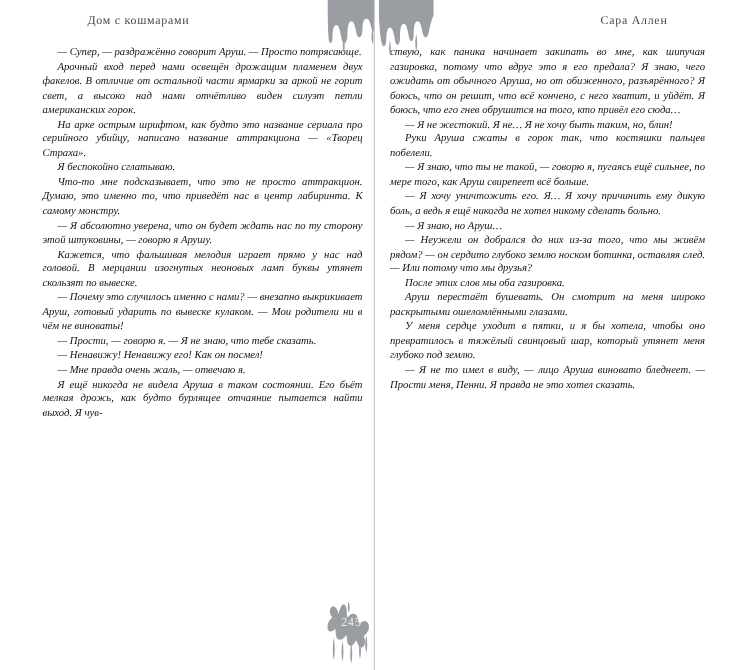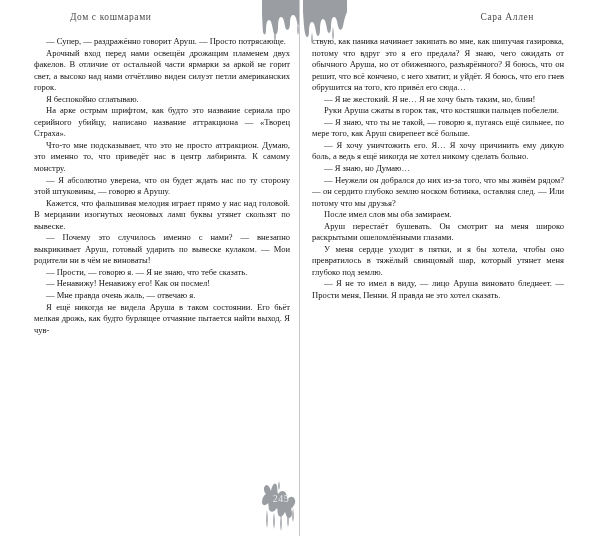--- a/index.html
+++ b/index.html
@@ -74,20 +74,21 @@
     line-height: 11.55px;
     text-align: justify;
     text-justify: inter-word;
     -webkit-hyphens: none;
     hyphens: none;
     color: #121212;
   }
   .column p {
     margin: 0;
     text-indent: 12px;
+    font-style: italic;
   }
   .column p.noindent { text-indent: 0; }
 
   .page-verso .column { margin-top: 6px; }
   .page-recto .column { margin-top: 6px; }
 
   
   .folio {
     position: absolute;
     bottom: 4px;
@@ -124,22 +125,22 @@
         <path fill="#9a9ea3" d="M13 28 C14 34 14 40 13 42 C12 40 12 34 13 28 Z"></path>
         <path fill="#9a9ea3" d="M36 22 C37 28 37 33 36 35 C35 33 35 27 36 22 Z"></path>
       </svg>
     </div>
 
     <div class="running-head">Дом с кошмарами</div>
 
     <div class="column">
       <p>— Супер, — раздражённо говорит Аруш. — Просто потрясающе.</p>
       <p>Арочный вход перед нами освещён дрожащим пламенем двух факелов. В отличие от остальной части ярмарки за аркой не горит свет, а высоко над нами отчётливо виден силуэт петли американских горок.</p>
+      <p>На арке острым шрифтом, как будто это название сериала про серийного убийцу, написано название аттракциона — «Творец Страха».</p>
       <p>Я беспокойно сглатываю.</p>
-      <p>На арке острым шрифтом, как будто это название сериала про серийного убийцу, написано название аттракциона — «Творец Страха».</p>
       <p>Что-то мне подсказывает, что это не просто аттракцион. Думаю, это именно то, что приведёт нас в центр лабиринта. К самому монстру.</p>
       <p>— Я абсолютно уверена, что он будет ждать нас по ту сторону этой штуковины, — говорю я Арушу.</p>
       <p>Кажется, что фальшивая мелодия играет прямо у нас над головой. В мерцании изогнутых неоновых ламп буквы утянет скользят по вывеске.</p>
       <p>— Почему это случилось именно с нами? — внезапно выкрикивает Аруш, готовый ударить по вывеске кулаком. — Мои родители ни в чём не виноваты!</p>
       <p>— Прости, — говорю я. — Я не знаю, что тебе сказать.</p>
       <p>— Ненавижу! Ненавижу его! Как он посмел!</p>
       <p>— Мне правда очень жаль, — отвечаю я.</p>
       <p>Я ещё никогда не видела Аруша в таком состоянии. Его бьёт мелкая дрожь, как будто бурлящее отчаяние пытается найти выход. Я чув-</p>
     </div>
 
@@ -160,23 +161,23 @@
   <div class="page page-recto">
 
     <div class="running-head">Сара Аллен</div>
 
     <div class="column">
       <p class="noindent">ствую, как паника начинает закипать во мне, как шипучая газировка, потому что вдруг это я его предала? Я знаю, чего ожидать от обычного Аруша, но от обиженного, разъярённого? Я боюсь, что он решит, что всё кончено, с него хватит, и уйдёт. Я боюсь, что его гнев обрушится на того, кто привёл его сюда…</p>
       <p>— Я не жестокий. Я не… Я не хочу быть таким, но, блин!</p>
       <p>Руки Аруша сжаты в горок так, что костяшки пальцев побелели.</p>
       <p>— Я знаю, что ты не такой, — говорю я, пугаясь ещё сильнее, по мере того, как Аруш свирепеет всё больше.</p>
       <p>— Я хочу уничтожить его. Я… Я хочу причинить ему дикую боль, а ведь я ещё никогда не хотел никому сделать больно.</p>
-      <p>— Я знаю, но Думаю…</p>
+      <p>— Я знаю, но Аруш…</p>
       <p>— Неужели он добрался до них из-за того, что мы живём рядом? — он сердито глубоко землю носком ботинка, оставляя след. — Или потому что мы друзья?</p>
-      <p>После имел слов мы оба замираем.</p>
+      <p>После этих слов мы оба газировка.</p>
       <p>Аруш перестаёт бушевать. Он смотрит на меня широко раскрытыми ошеломлёнными глазами.</p>
       <p>У меня сердце уходит в пятки, и я бы хотела, чтобы оно превратилось в тяжёлый свинцовый шар, который утянет меня глубоко под землю.</p>
       <p>— Я не то имел в виду, — лицо Аруша виновато бледнеет. — Прости меня, Пенни. Я правда не это хотел сказать.</p>
     </div>
 
     <div class="folio recto">
       <svg width="46" height="52" viewBox="0 0 46 52" aria-hidden="true">
         <path fill="#9a9ea3" d="M7 6 C9 3 12 7 13 11 C14 6 16 2 18 4 C20 6 19 11 20 14 C22 11 25 10 27 12 C29 14 28 18 30 19 C32 16 36 16 37 20 C38 24 35 27 33 29 C35 33 34 38 31 38 C29 38 28 35 27 32 C25 36 23 38 21 36 C19 34 20 30 19 28 C17 31 14 33 12 31 C10 29 11 25 10 23 C8 26 4 26 4 22 C4 18 6 15 8 14 C6 12 5 8 7 6 Z"></path>
         <path fill="#9a9ea3" d="M9 30 C10 36 10 44 9 48 C8 44 8 36 9 30 Z"></path>
         <path fill="#9a9ea3" d="M16 33 C17 38 17 45 16 49 C15 45 15 38 16 33 Z"></path>

